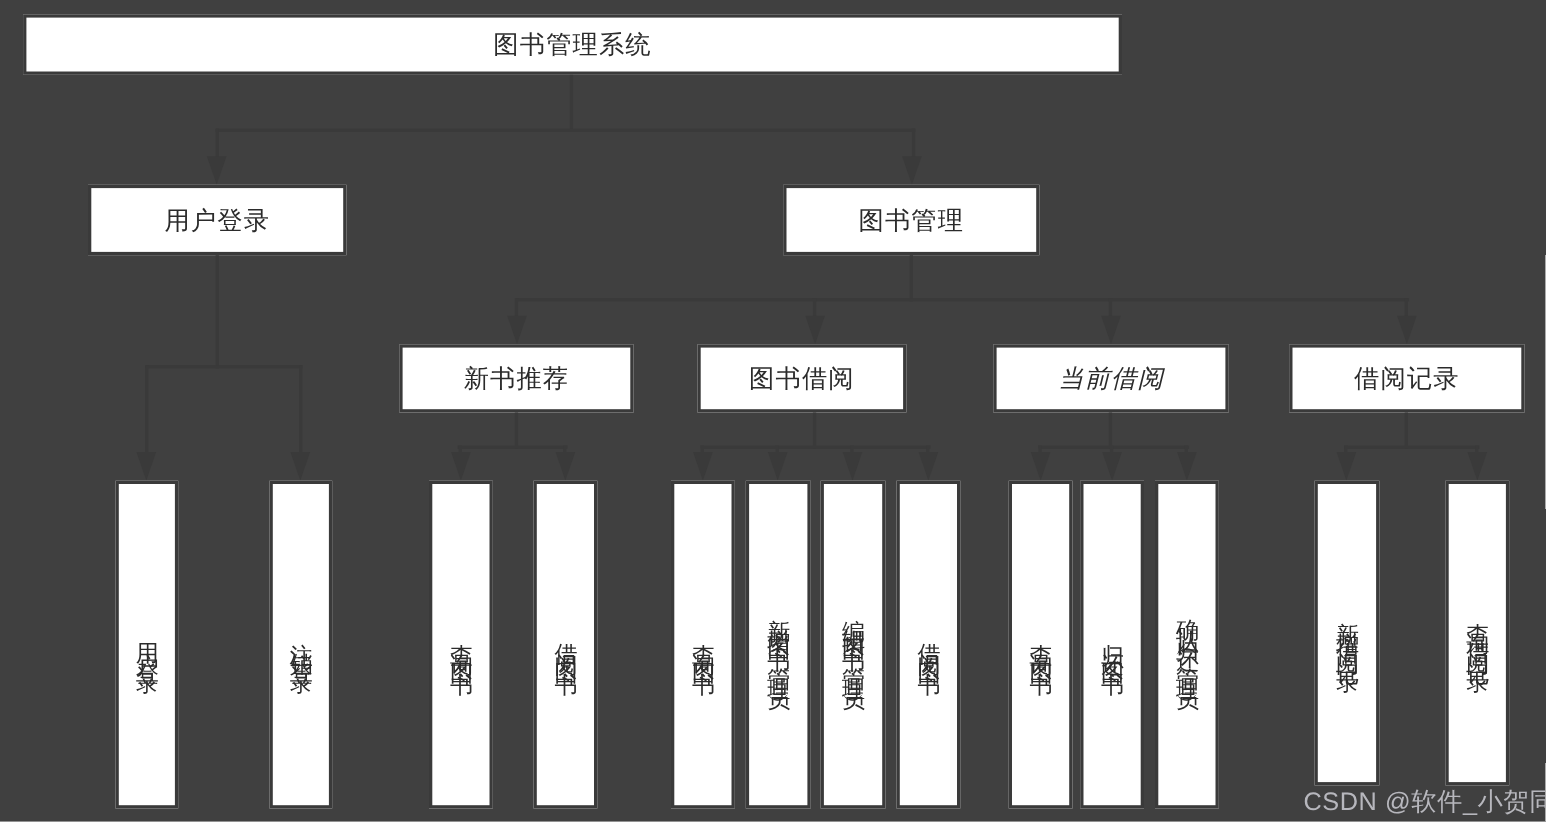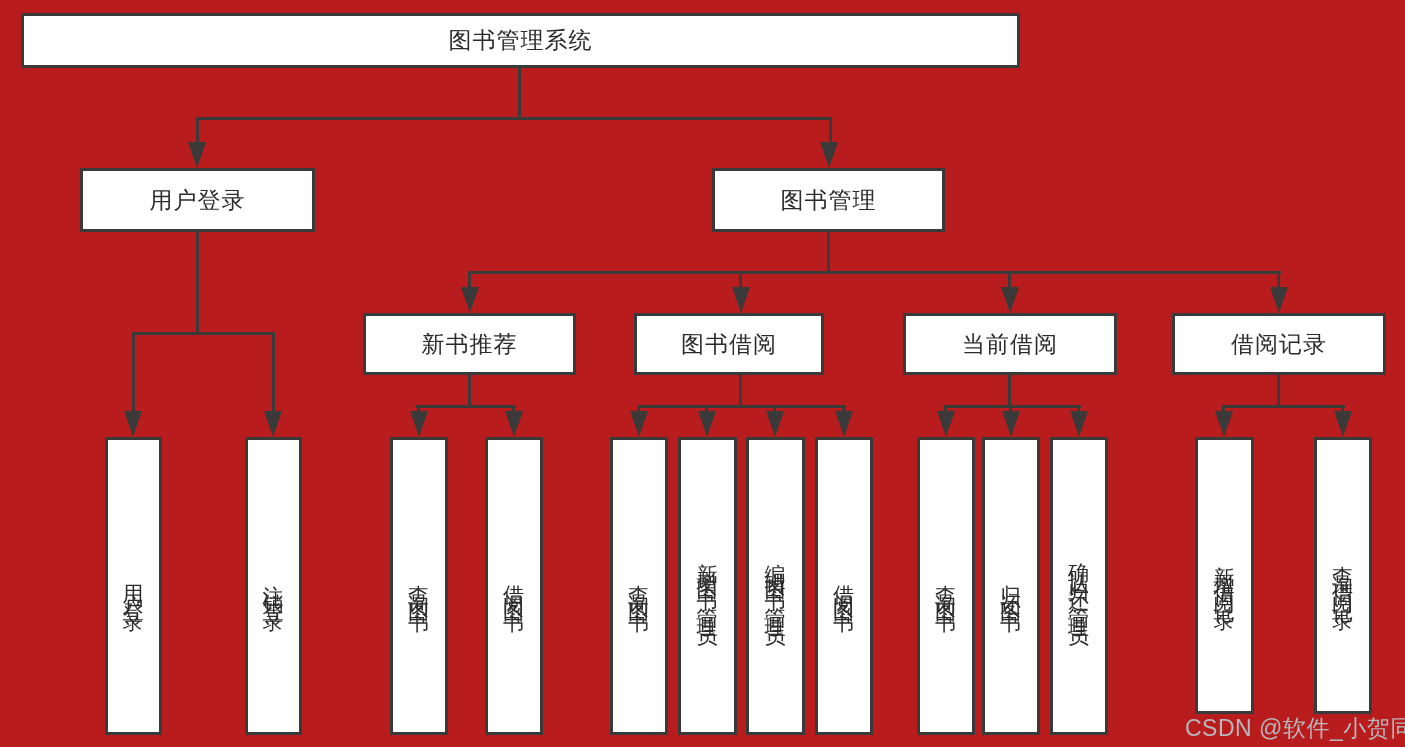--- a/index.html
+++ b/index.html
@@ -1,17 +1,17 @@
 <!DOCTYPE html>
 <html style="--line: #3a3a3a; --text: #2b2b2b; --watermark: #b7b7bd;"><head>
 <meta charset="utf-8">
 <style>
   html,body { margin:0; padding:0; background:#fff; }
   .canvas {
-    position:relative; width:1405px; height:747px; background:#b91c1c;
+    position:relative; width:1405px; height:747px; background:#404040;
     font-family:"Liberation Sans", sans-serif; color:#2b2b2b; overflow:hidden;
   }
   .box {
     position:absolute; box-sizing:border-box;
     border:3px solid var(--line,#3a3a3a); background:#fff;
     display:flex; align-items:center; justify-content:center;
   }
   .hlabel { font-size:23px; letter-spacing:1px; white-space:nowrap; }
   .leaf .vlabel {
     writing-mode:vertical-rl; text-orientation:mixed;
@@ -69,21 +69,21 @@
   <div class="arrow" style="left:1001px; top:287px;"></div>
   <div class="vline" style="left:1277px; top:271px; height:18px;"></div>
   <div class="arrow" style="left:1270px; top:287px;"></div>
 
   <div class="box" style="left:363px; top:313px; width:213px; height:62px;text-align:right;">
     <span class="hlabel">新书推荐</span>
   </div>
   <div class="box" style="left:634px; top:313px; width:190px; height:62px;">
     <span class="hlabel">图书借阅</span>
   </div>
-  <div class="box" style="left:903px; top:313px; width:214px; height:62px;">
+  <div class="box" style="left:903px; top:313px; width:214px; height:62px;font-style:italic;">
     <span class="hlabel">当前借阅</span>
   </div>
   <div class="box" style="left:1172px; top:313px; width:214px; height:62px;">
     <span class="hlabel">借阅记录</span>
   </div>
 
   <div class="vline" style="left:468px; top:375px; height:33px;"></div>
   <div class="hline" style="left:416px; top:405px; width:100px;"></div>
   <div class="vline" style="left:417px; top:405px; height:10px;"></div>
   <div class="arrow" style="left:410px; top:411px;"></div>

